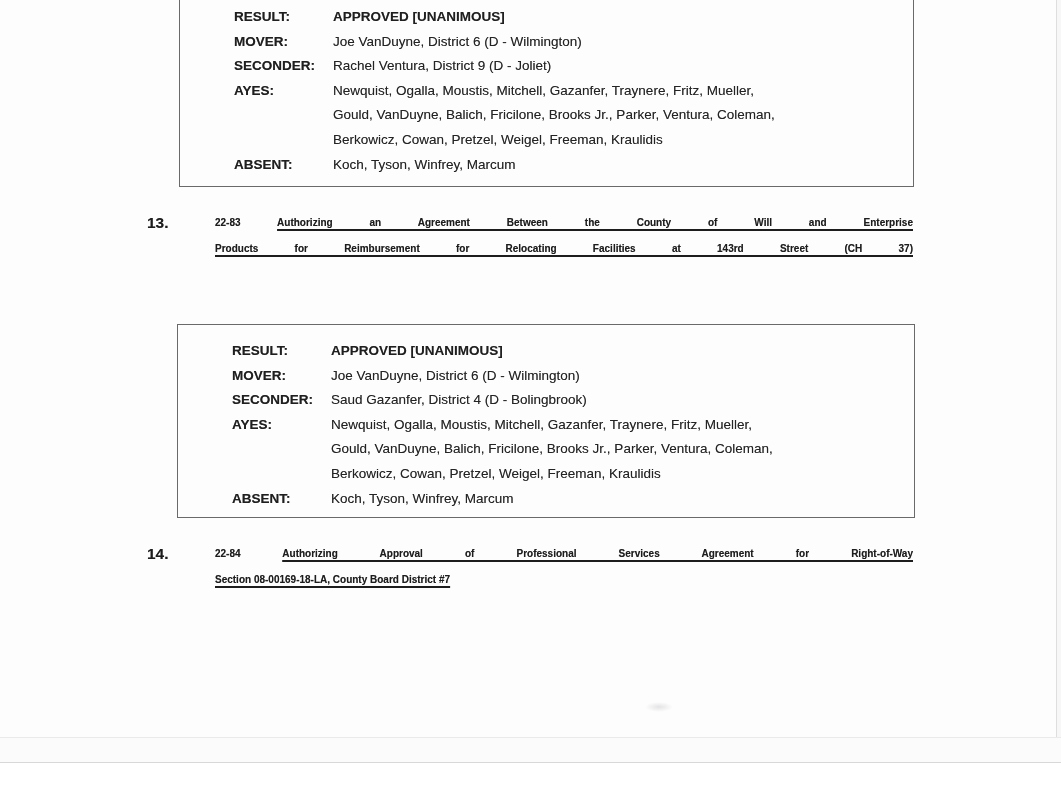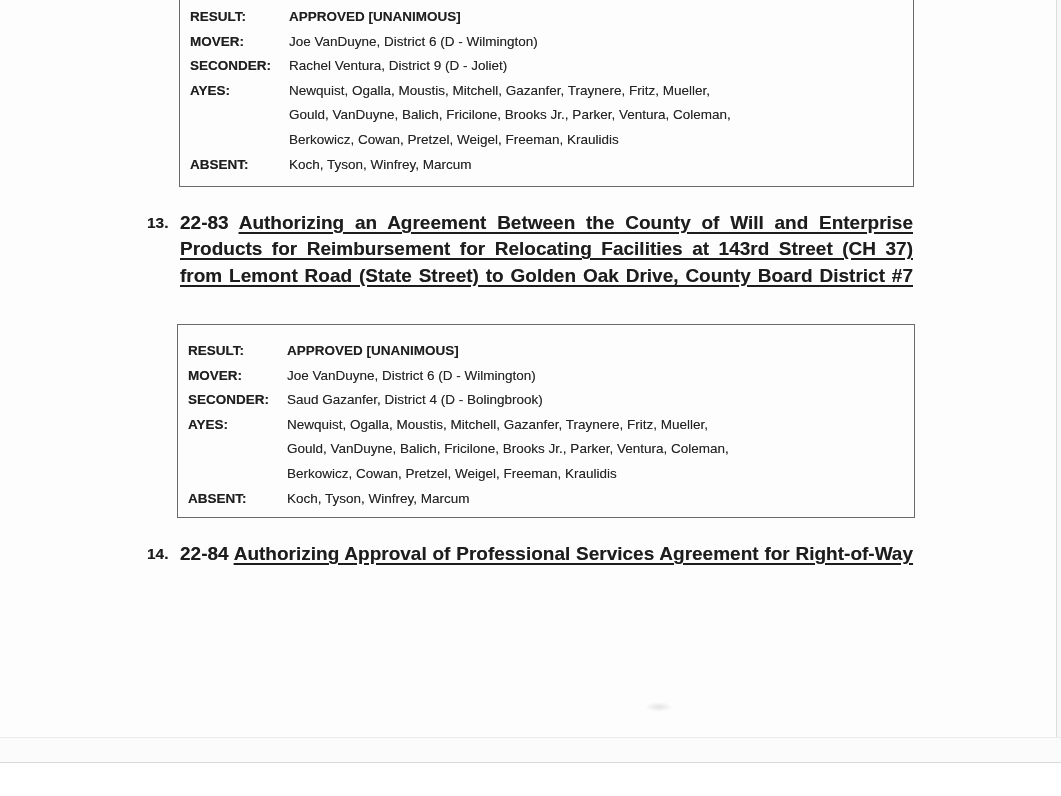--- a/index.html
+++ b/index.html
@@ -29,21 +29,21 @@
   }
 
   
   .vote-box {
     position: absolute;
     border: 1.6px solid #6a6a6a;
     color: #222;
   }
   .vb1 { left: 179px; top: -1px;  width: 735px; height: 188px; padding: 5px 10px 0; }
   .vb2 { left: 177px; top: 324px; width: 738px; height: 194px; padding: 14px 10px 0; }
-  .vrow { display: grid; grid-template-columns: 99px 1fr; }
+  .vrow { display: grid; grid-template-columns: 99px 1fr; margin-left: 44px; }
   .vlabel {
     font-weight: bold;
     font-size: 13.5px;
     line-height: 24.6px;
     color: #1f1f1f;
     text-shadow: 0 0 0.6px rgba(35,35,35,0.55);
   }
   .vline {
     font-size: 13.5px;
     line-height: 24.6px;
@@ -53,33 +53,34 @@
   }
   .vline.bold { font-weight: bold; color: #1f1f1f; }
 
   
   .item {
     position: absolute;
     left: 147px;
     width: 766px;
     display: flex;
     color: #1d1d1d;
+    gap: 35px;
   }
   .item-num {
     width: 33px;
     flex: 0 0 33px;
     font-weight: bold;
     font-size: 15.5px;
     line-height: 26.3px;
     text-shadow: 0 0 0.6px rgba(35,35,35,0.5);
   }
   .item-title {
     flex: 1;
     font-weight: bold;
-    font-size: 19px;
+    font-size: 10px;
     line-height: 26.3px;
     text-shadow: 0 0 0.6px rgba(35,35,35,0.5);
   }
   .tline { text-align: justify; text-align-last: justify; }
   .tline.align-left-last { text-align-last: left; }
   .u {
     text-decoration: underline;
     text-decoration-thickness: 1.6px;
     text-underline-offset: 3px;
   }
@@ -140,21 +141,20 @@
           <div class="vline">Koch, Tyson, Winfrey, Marcum</div>
         </div>
     </div>
   </div>
 
   <div class="item i13">
     <div class="item-num">13.</div>
     <div class="item-title">
       <div class="tline"><span>22-83</span> <span class="u">Authorizing an Agreement Between the County of Will and Enterprise</span></div>
       <div class="tline"><span class="u">Products for Reimbursement for Relocating Facilities at 143rd Street (CH 37)</span></div>
-      <div class="tline"><span class="u">from Lemont Road (State Street) to Golden Oak Drive, County Board District #7</span></div>
     </div>
   </div>
 
   <div class="vote-box vb2">
     <div class="vrow">
       <div class="vlabel">RESULT:</div>
       <div>
           <div class="vline bold">APPROVED [UNANIMOUS]</div>
         </div>
     </div>
@@ -183,20 +183,21 @@
       <div>
           <div class="vline">Koch, Tyson, Winfrey, Marcum</div>
         </div>
     </div>
   </div>
 
   <div class="item i14">
     <div class="item-num">14.</div>
     <div class="item-title">
       <div class="tline"><span>22-84</span> <span class="u">Authorizing Approval of Professional Services Agreement for Right-of-Way</span></div>
+      <div class="tline align-left-last"><span class="u">Section 08-00169-18-LA, County Board District #7</span></div>
     </div>
   </div>
 
   <div class="smudge"></div>
 
   <div class="divider-1"></div>
   <div class="chrome-band"></div>
   <div class="divider-2"></div>
   <div class="bottom-area">
     

